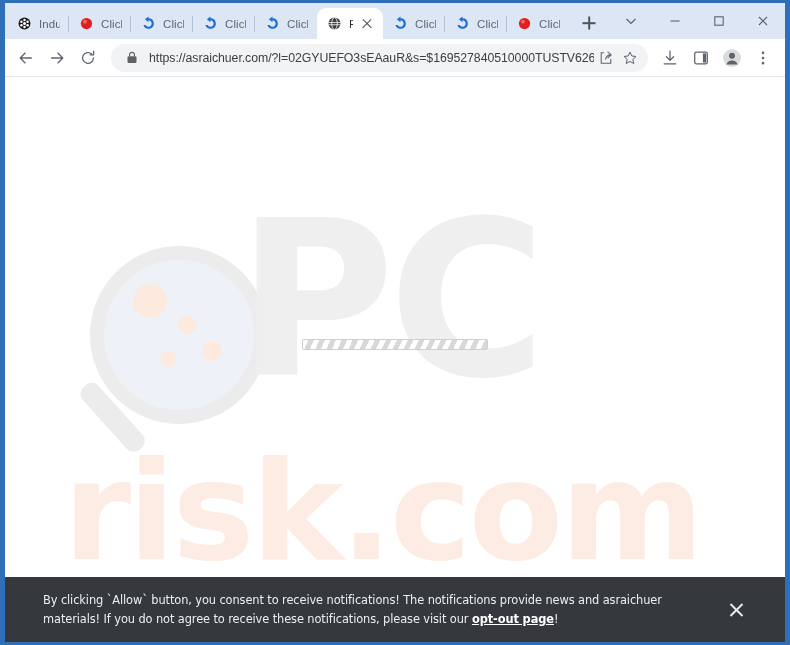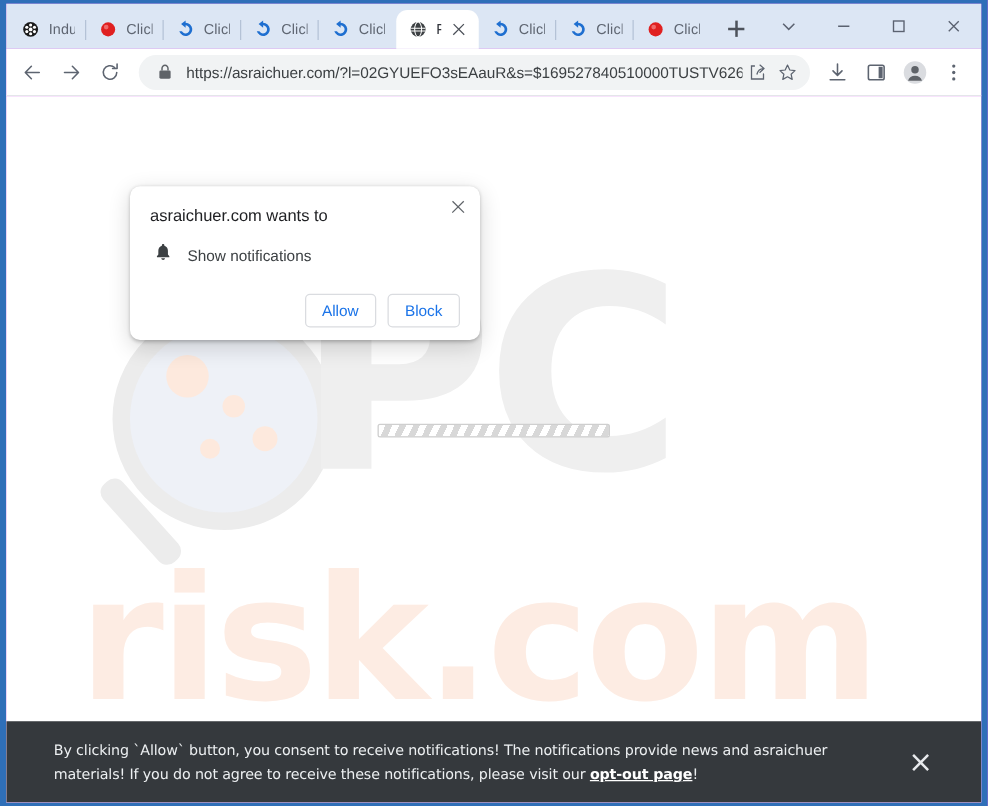--- a/index.html
+++ b/index.html
@@ -10,21 +10,21 @@
     background: #2d6ab4;
   }
 
   
   .window {
     position: absolute; inset: 0;
     border-left: 5px solid #2f6fb8;
     border-right: 5px solid #2f6fb8;
     border-top: 3px solid #2f6fb8;
     border-bottom: 3px solid #2f6fb8;
-    background: #d946ef;
+    background: #8b5cf6;
     display: flex; flex-direction: column;
   }
 
   
   .tabstrip {
     height: 36px;
     background: #dce6f4;
     display: flex; align-items: flex-end;
     position: relative;
     flex: none;
@@ -488,37 +488,20 @@
         <rect x="20" y="168" width="84" height="21" rx="9" fill="#ececec" transform="rotate(48 62 178)"></rect>
       </svg>
     </div>
     <div class="wm wm-pc">PC</div>
     <div class="wm wm-risk">risk.com</div>
 
     <div class="content">
       <div class="progress"></div>
     </div>
 
-    <div class="bubble">
-      <div class="bubble-close"></div>
-      <div class="bubble-title">asraichuer.com wants to</div>
-      <div class="perm-row">
-        <span>
-          <svg width="15" height="16" viewBox="0 0 16 17">
-            <path d="M8 1.2c-.6 0-1.05.45-1.05 1v.5C5.1 3.2 3.9 4.9 3.9 6.9v3.3l-1.2 1.6v.8h10.6v-.8l-1.2-1.6V6.9c0-2-1.2-3.7-3.05-4.2v-.5c0-.55-.45-1-1.05-1z" fill="#3c4043"></path>
-            <path d="M6.3 13.5a1.75 1.75 0 0 0 3.4 0z" fill="#3c4043"></path>
-          </svg>
-        </span>
-        <span class="perm-label">Show notifications</span>
-      </div>
-      <div class="bubble-actions">
-        <div class="bbtn">Allow</div>
-        <div class="bbtn">Block</div>
-      </div>
-    </div>
 
     <div class="banner">
       <div class="banner-text"><span>By clicking `Allow` button, you consent to receive notifications! The notifications provide news and asraichuer materials! If you do not agree to receive these notifications, please visit our </span><a href="#">opt-out page</a><span>!</span></div>
       <div class="banner-close"></div>
     </div>
 
   </div>
 </div>
 
 </body></html>

